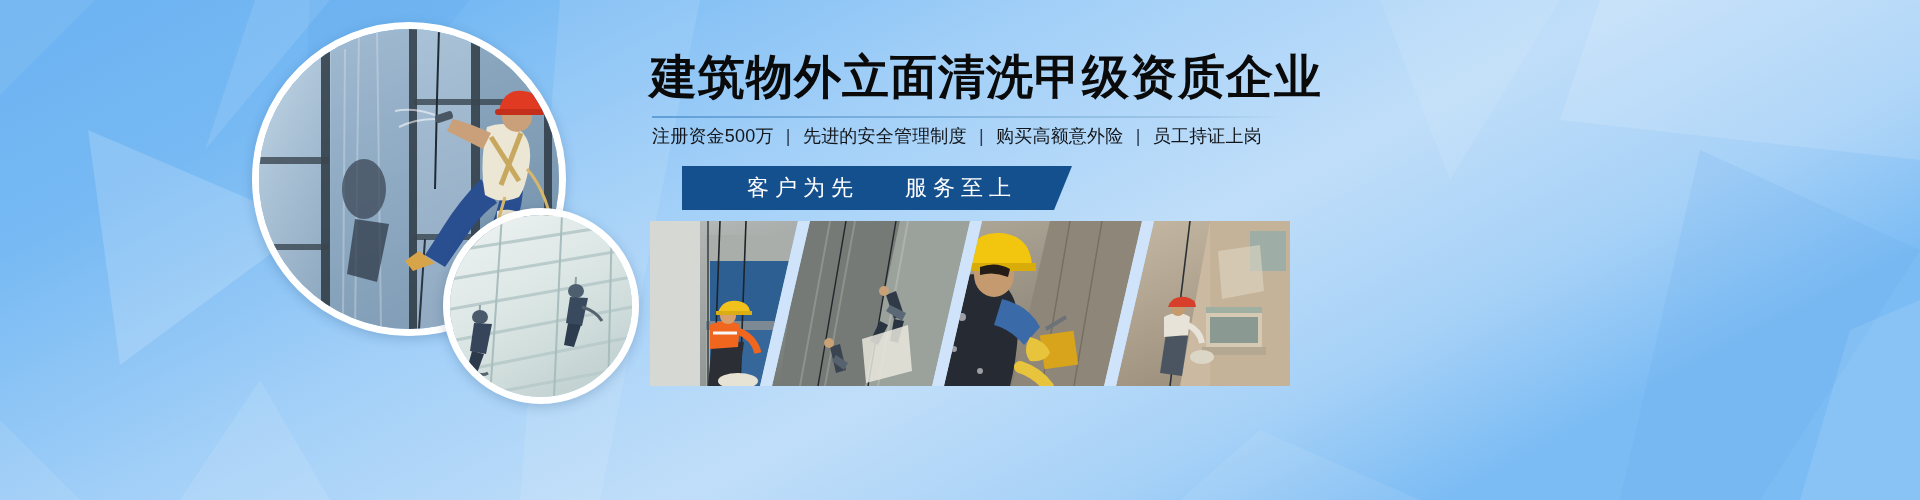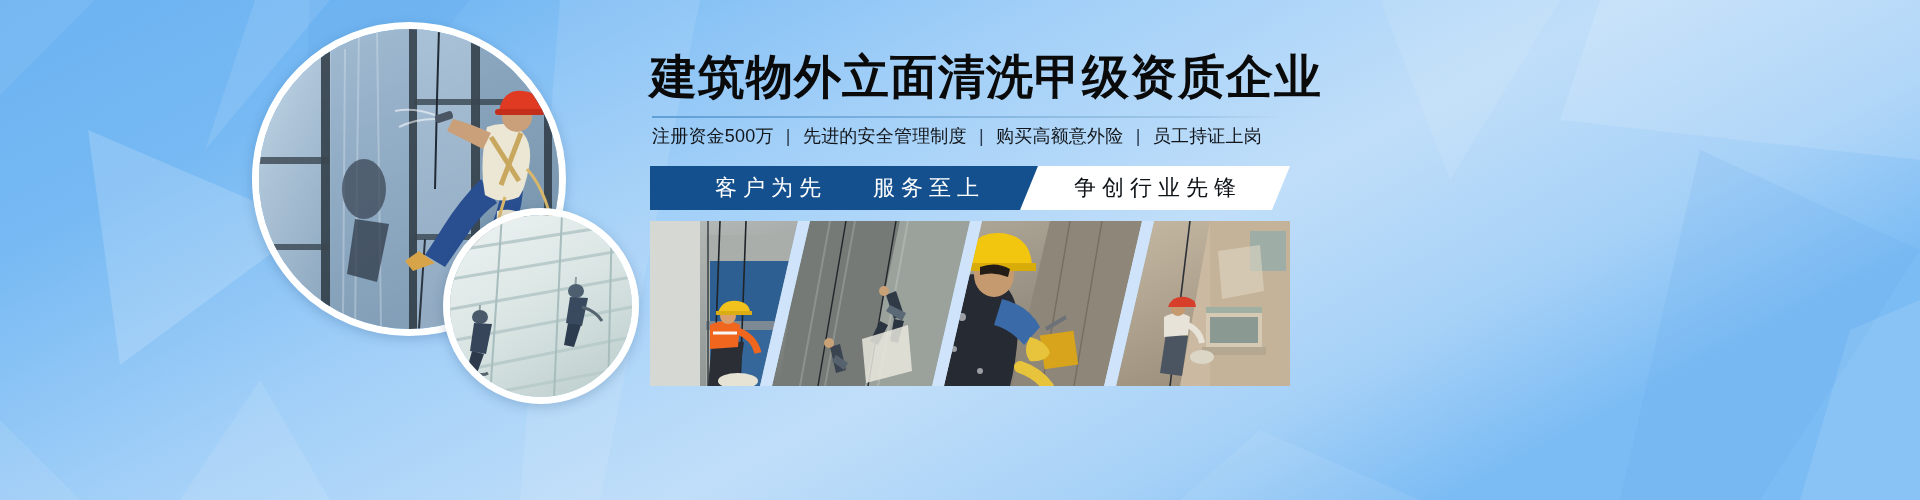--- a/index.html
+++ b/index.html
@@ -45,21 +45,21 @@
     font-size:18px;line-height:1;color:#12151a;
     letter-spacing:.2px;white-space:nowrap;
   }
   .subline .sep{color:#2b3c50;margin:0 7px;font-weight:300;}
 
   
   .ribbon{position:absolute;left:0;top:160px;width:640px;height:44px;}
   .ribbon .seg{
     position:absolute;top:0;height:44px;
     display:flex;align-items:center;justify-content:center;
-    font-size:22px;letter-spacing:6px;white-space:nowrap;
+    font-size:22px;letter-spacing:6px;white-space:nowrap;margin-left:32px;
   }
   .seg-blue{
     left:0;width:390px;background:#14508e;color:#ffffff;
     clip-path:polygon(0 0,390px 0,372px 44px,0 44px);
     padding-left:10px;box-sizing:border-box;
   }
   .seg-blue .txt{display:flex;gap:46px;}
   .seg-white{
     left:370px;width:270px;background:#ffffff;color:#0f1418;
     clip-path:polygon(18px 0,270px 0,252px 44px,0 44px);
@@ -251,23 +251,20 @@
       <span class="sep">|</span>
       <span>员工持证上岗</span>
     </div>
 
     <div class="ribbon">
       <div class="seg seg-blue">
         <div class="txt">
           <span>客户为先</span>
           <span>服务至上</span>
         </div>
-      </div>
-      <div class="seg seg-white">
-        <span class="txt">争创行业先锋</span>
       </div>
     </div>
 
     <div class="strip">
       <svg width="640" height="165" viewBox="0 0 640 165" xmlns="http://www.w3.org/2000/svg">
         <defs>
           <clipPath id="s1">
               <polygon points="0,0 148,0 110,165 0,165"></polygon>
             </clipPath>
           <clipPath id="s2">

